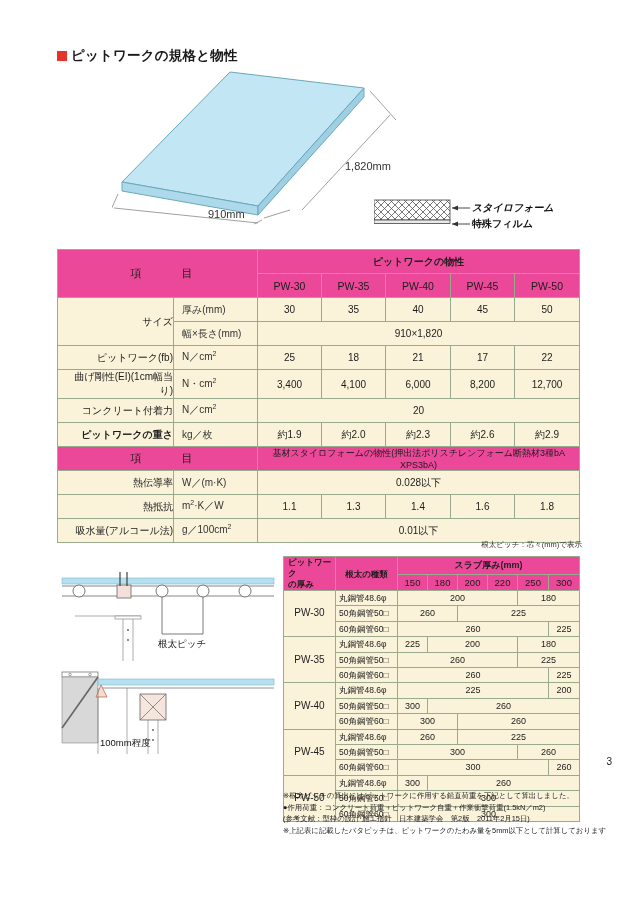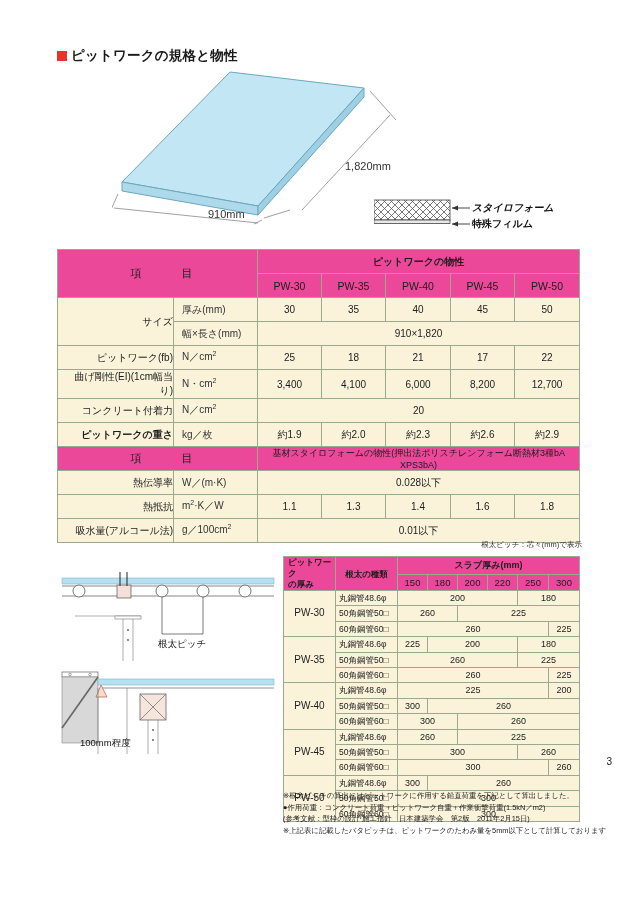--- a/index.html
+++ b/index.html
@@ -95,21 +95,21 @@
   
   #joist { position: absolute; left: 57px; top: 568px; width: 222px; height: 190px; }
   #joist svg { display: block; }
   .jlabel {
     position: absolute;
     font-size: 9.5px;
     color: #111;
     white-space: nowrap;
   }
   #jl-pitch { left: 158px; top: 638px; }
-  #jl-100 { left: 80px; top: 737px; }
+  #jl-100 { left: 100px; top: 737px; }
 
   
   #note-pitch {
     position: absolute;
     right: 54px; top: 540px;
     font-size: 7.5px;
     color: #333;
     white-space: nowrap;
   }
 

